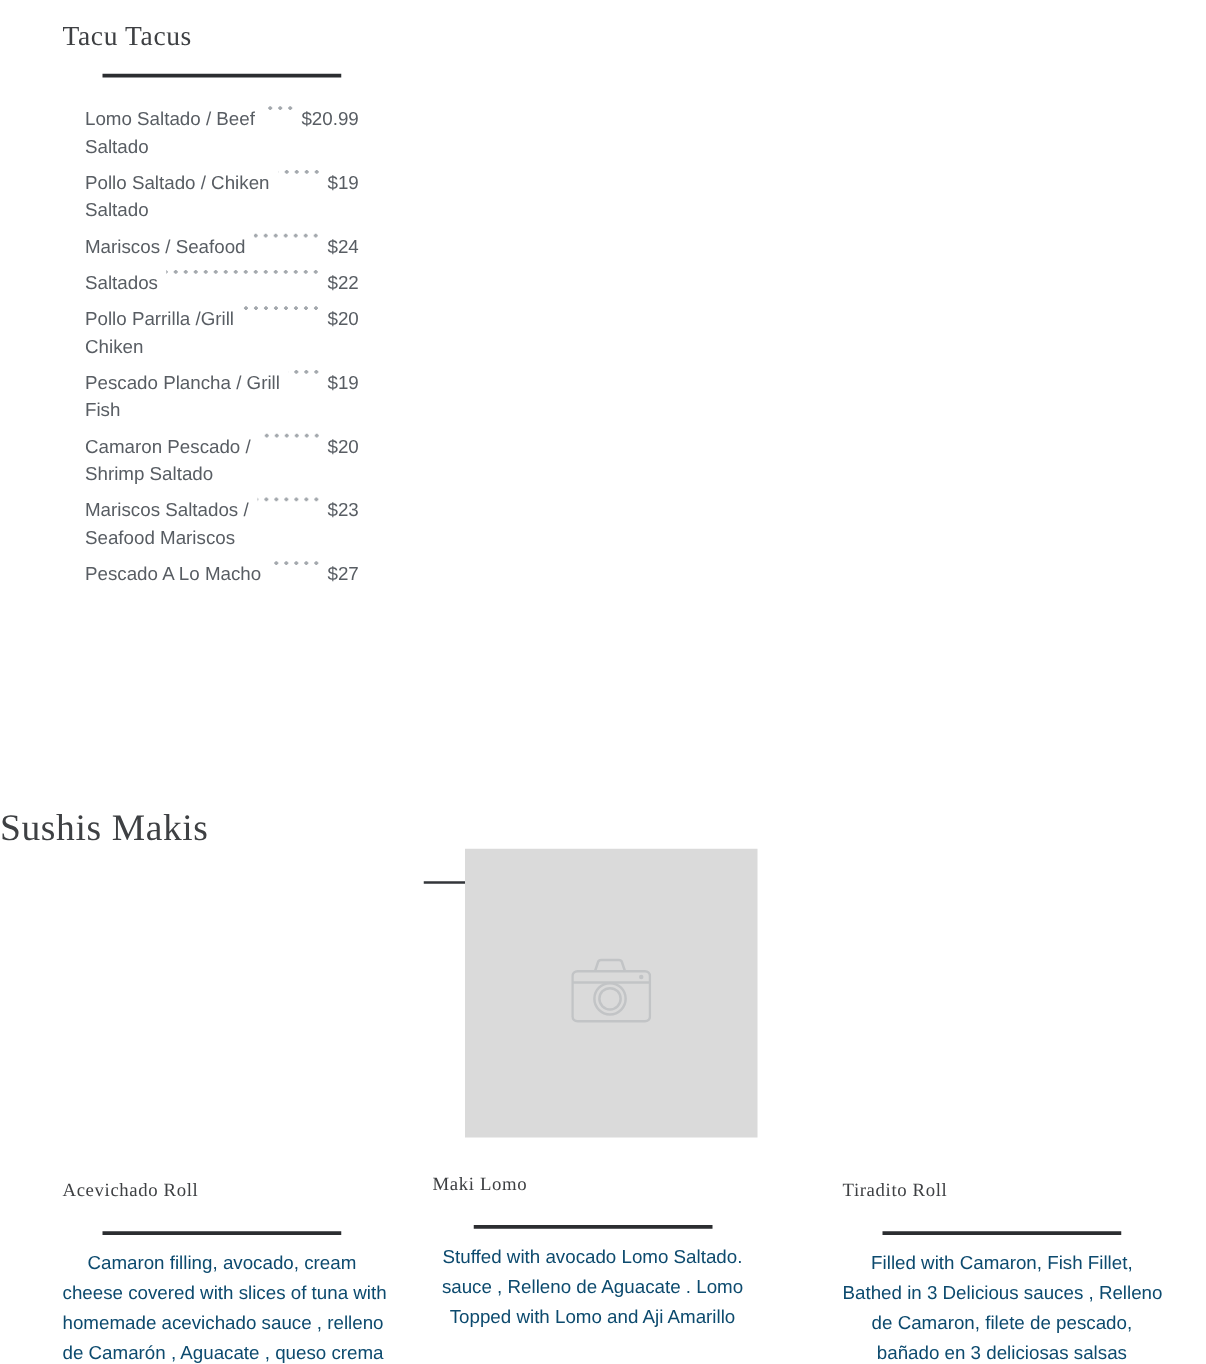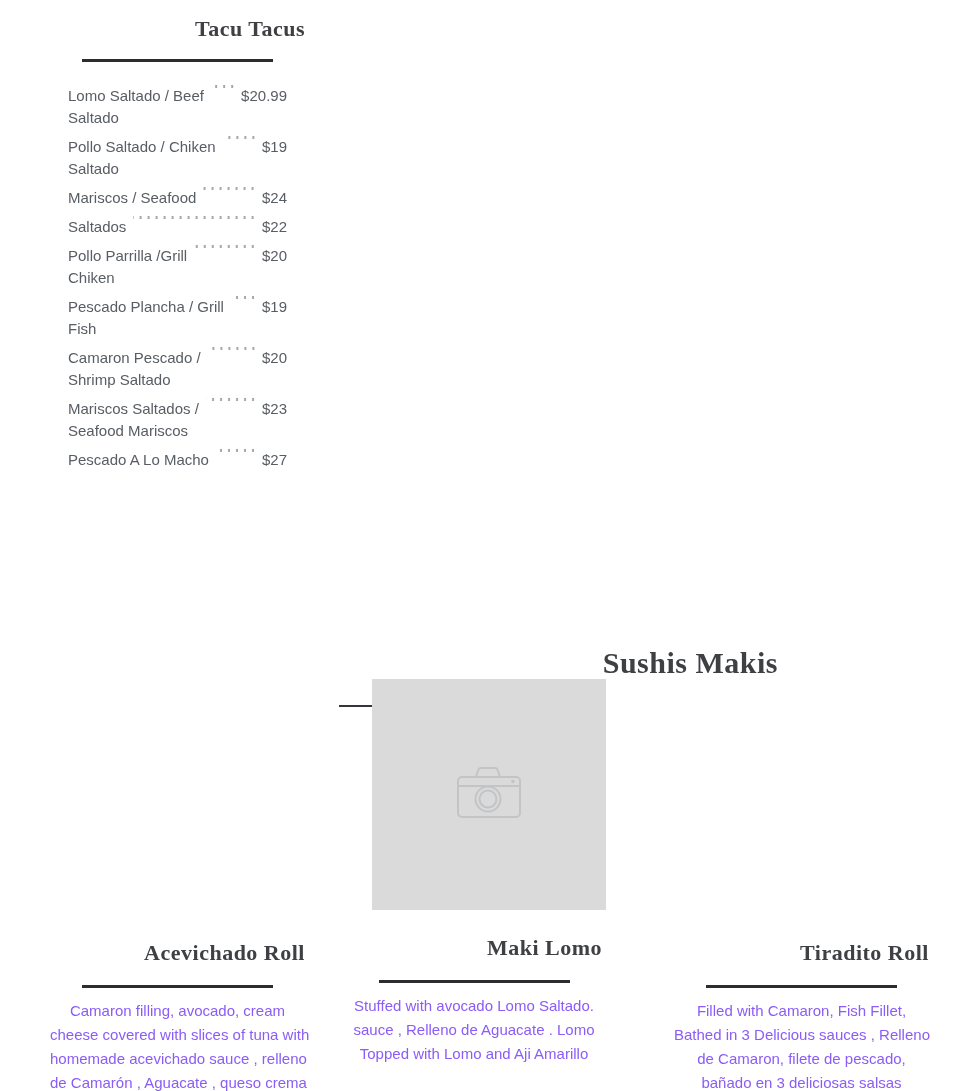--- a/index.html
+++ b/index.html
@@ -10,22 +10,22 @@
     height: 1091px;
     background: #ffffff;
     overflow: hidden;
     font-family: "Liberation Sans", sans-serif;
   }
 
   
   .serif-title {
     font-family: "Liberation Serif", serif;
     color: #3e4043;
-    font-weight: 700;
-    text-align: right;
+    font-weight: 400;
+    text-align: left;
   }
   .divider {
     background: #2b2d30;
     height: 3px;
   }
 
   
   .tacu-section { position: absolute; left: 50px; top: 14px; width: 255px; }
   .tacu-section .section-title { font-size: 22px; line-height: 30px; letter-spacing: 0.5px; }
   .tacu-section .divider { width: 191px; margin: 15px auto 0; }
@@ -61,27 +61,27 @@
     left: 372px; top: 679px;
     width: 234px; height: 231px;
     background: #dadada;
     display: flex;
     align-items: center;
     justify-content: center;
   }
 
   
   .roll-col { position: absolute; width: 255px; }
-  .roll-col .section-title { font-size: 22px; line-height: 30px; letter-spacing: 0.5px; }
+  .roll-col .section-title { font-size: 15px; line-height: 30px; letter-spacing: 0.5px; }
   .roll-col .divider { width: 191px; margin: 17px auto 0; }
   .roll-col .desc { margin-top: 11px; }
   .desc-line {
     font-size: 15px;
     line-height: 24px;
-    color: #8b5cf6;
+    color: #0c4a6e;
     text-align: center;
     white-space: nowrap;
   }
   .col-1 { left: 50px;  top: 938px; }
   .col-2 { left: 346px; top: 933px; width: 256px; }
   .col-3 { left: 674px; top: 938px; }
 </style>
 </head>
 <body>
 

